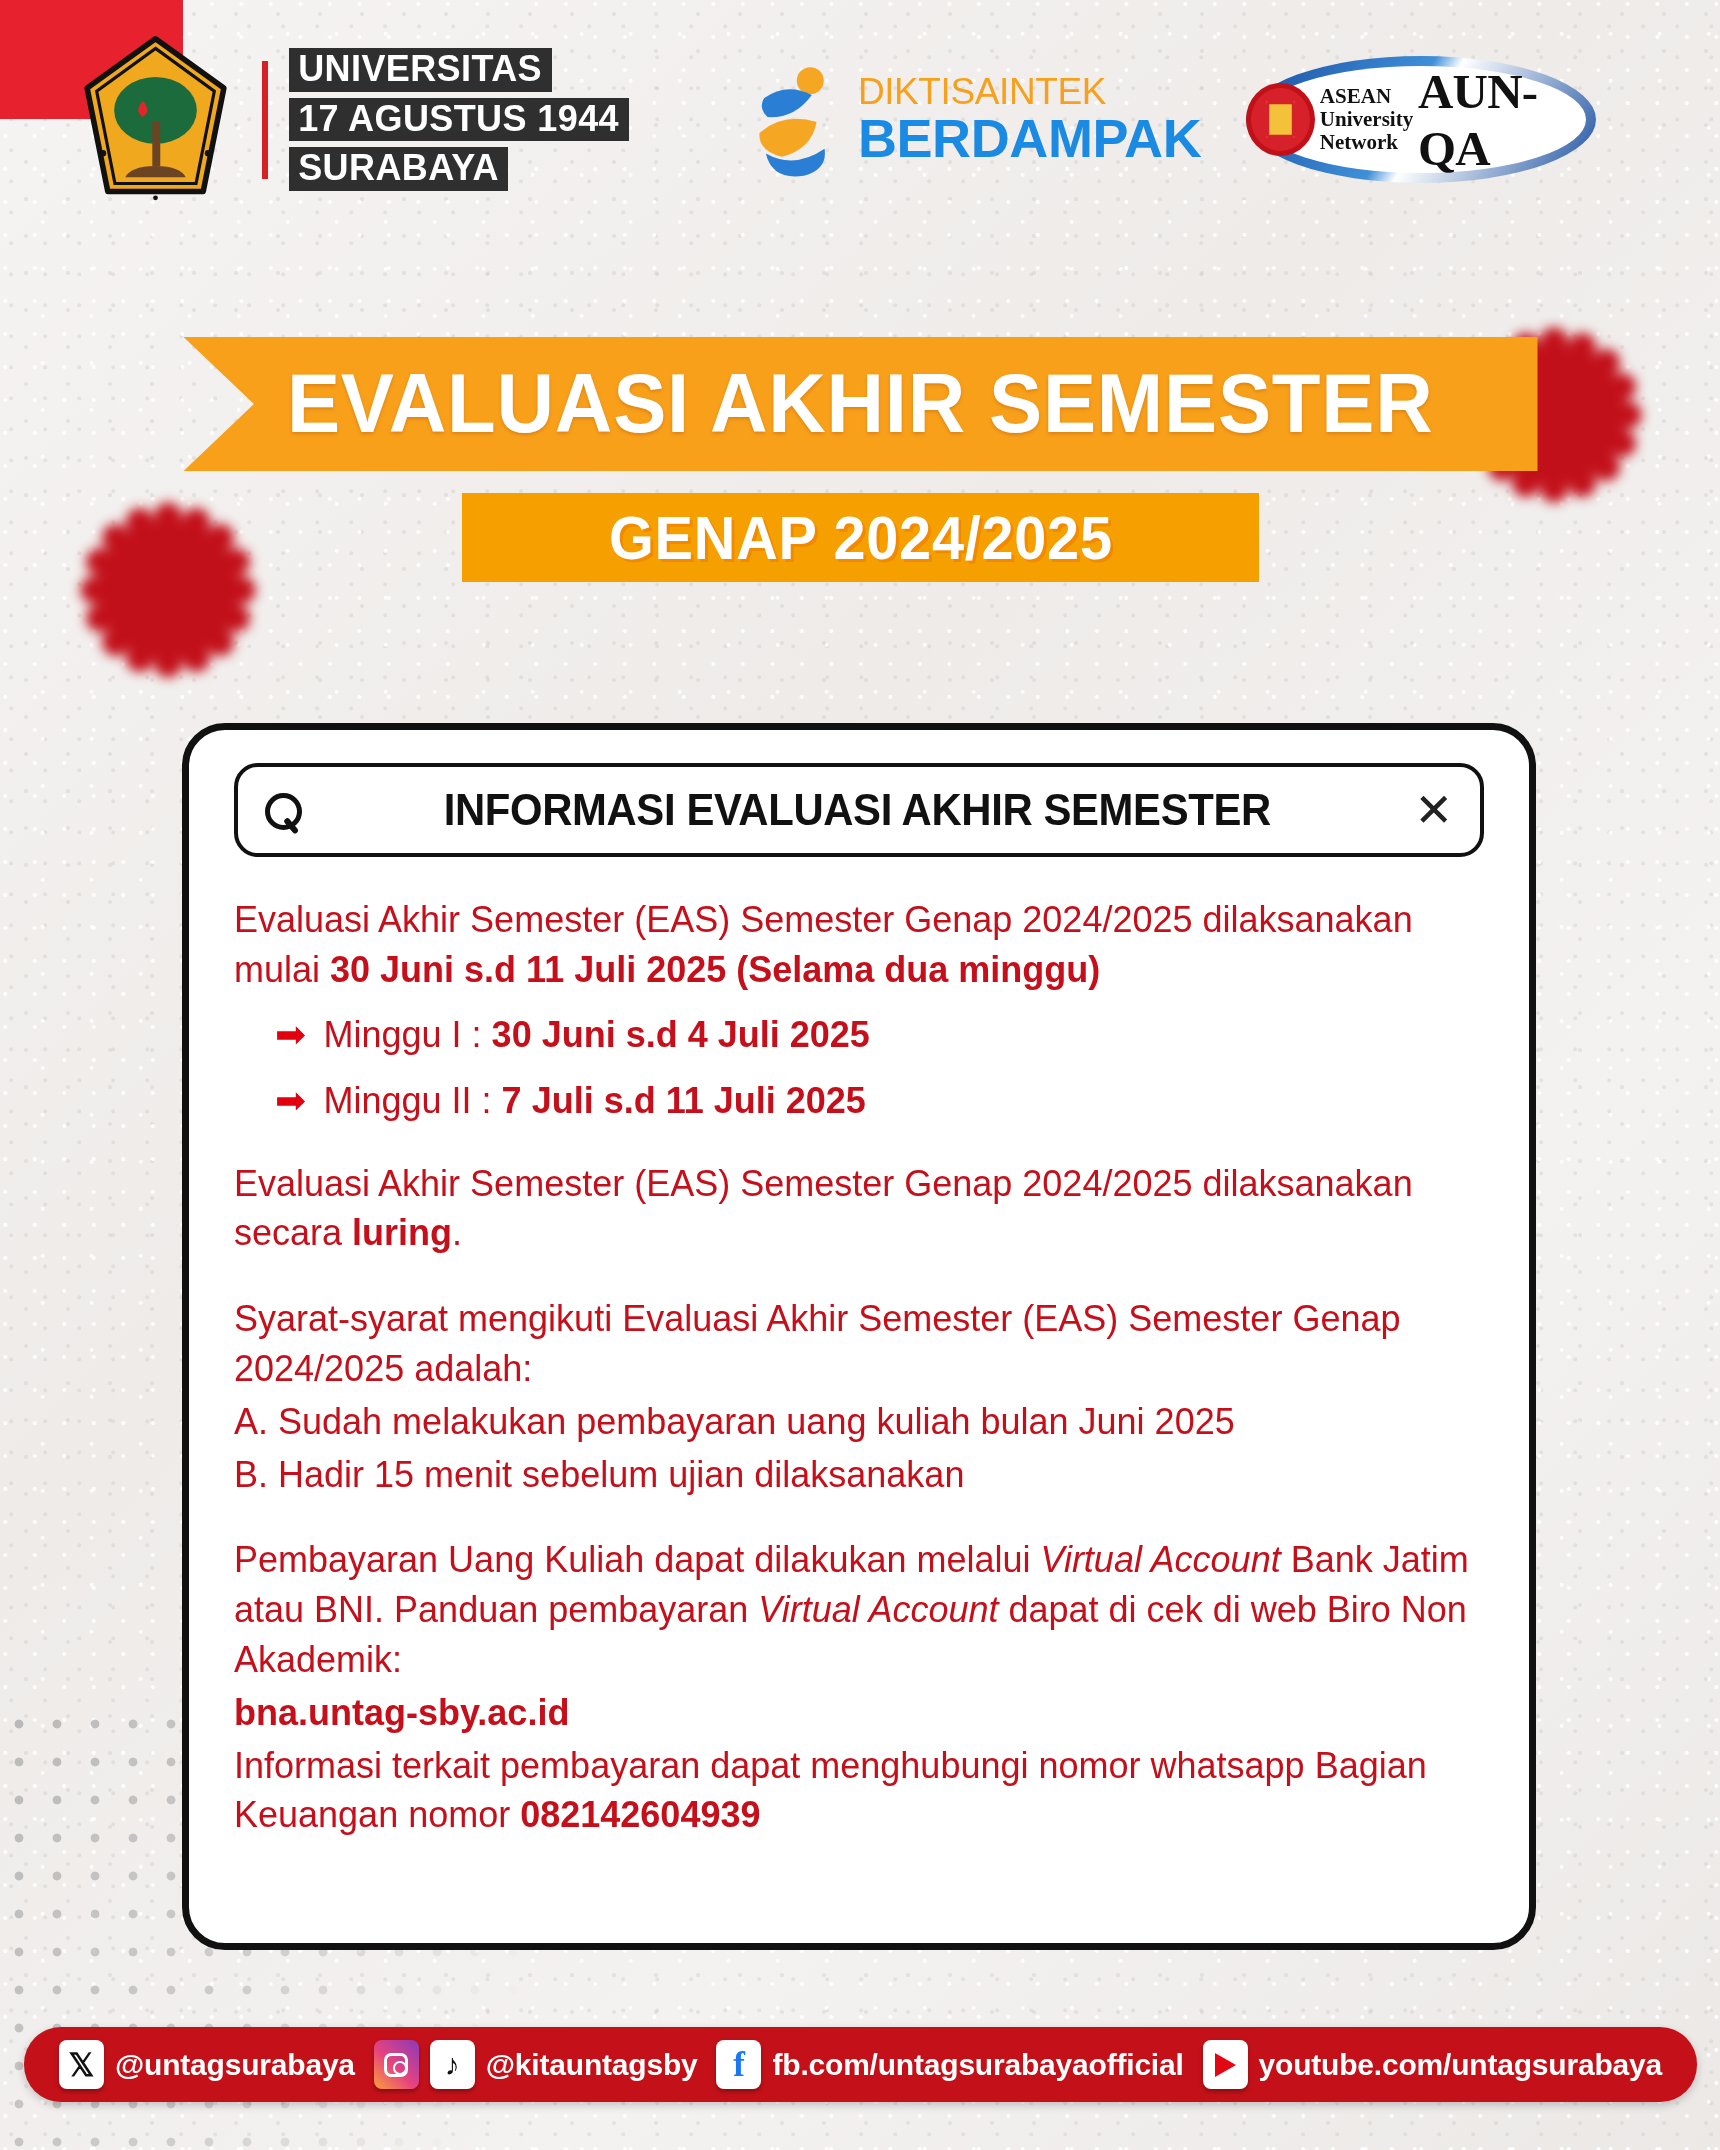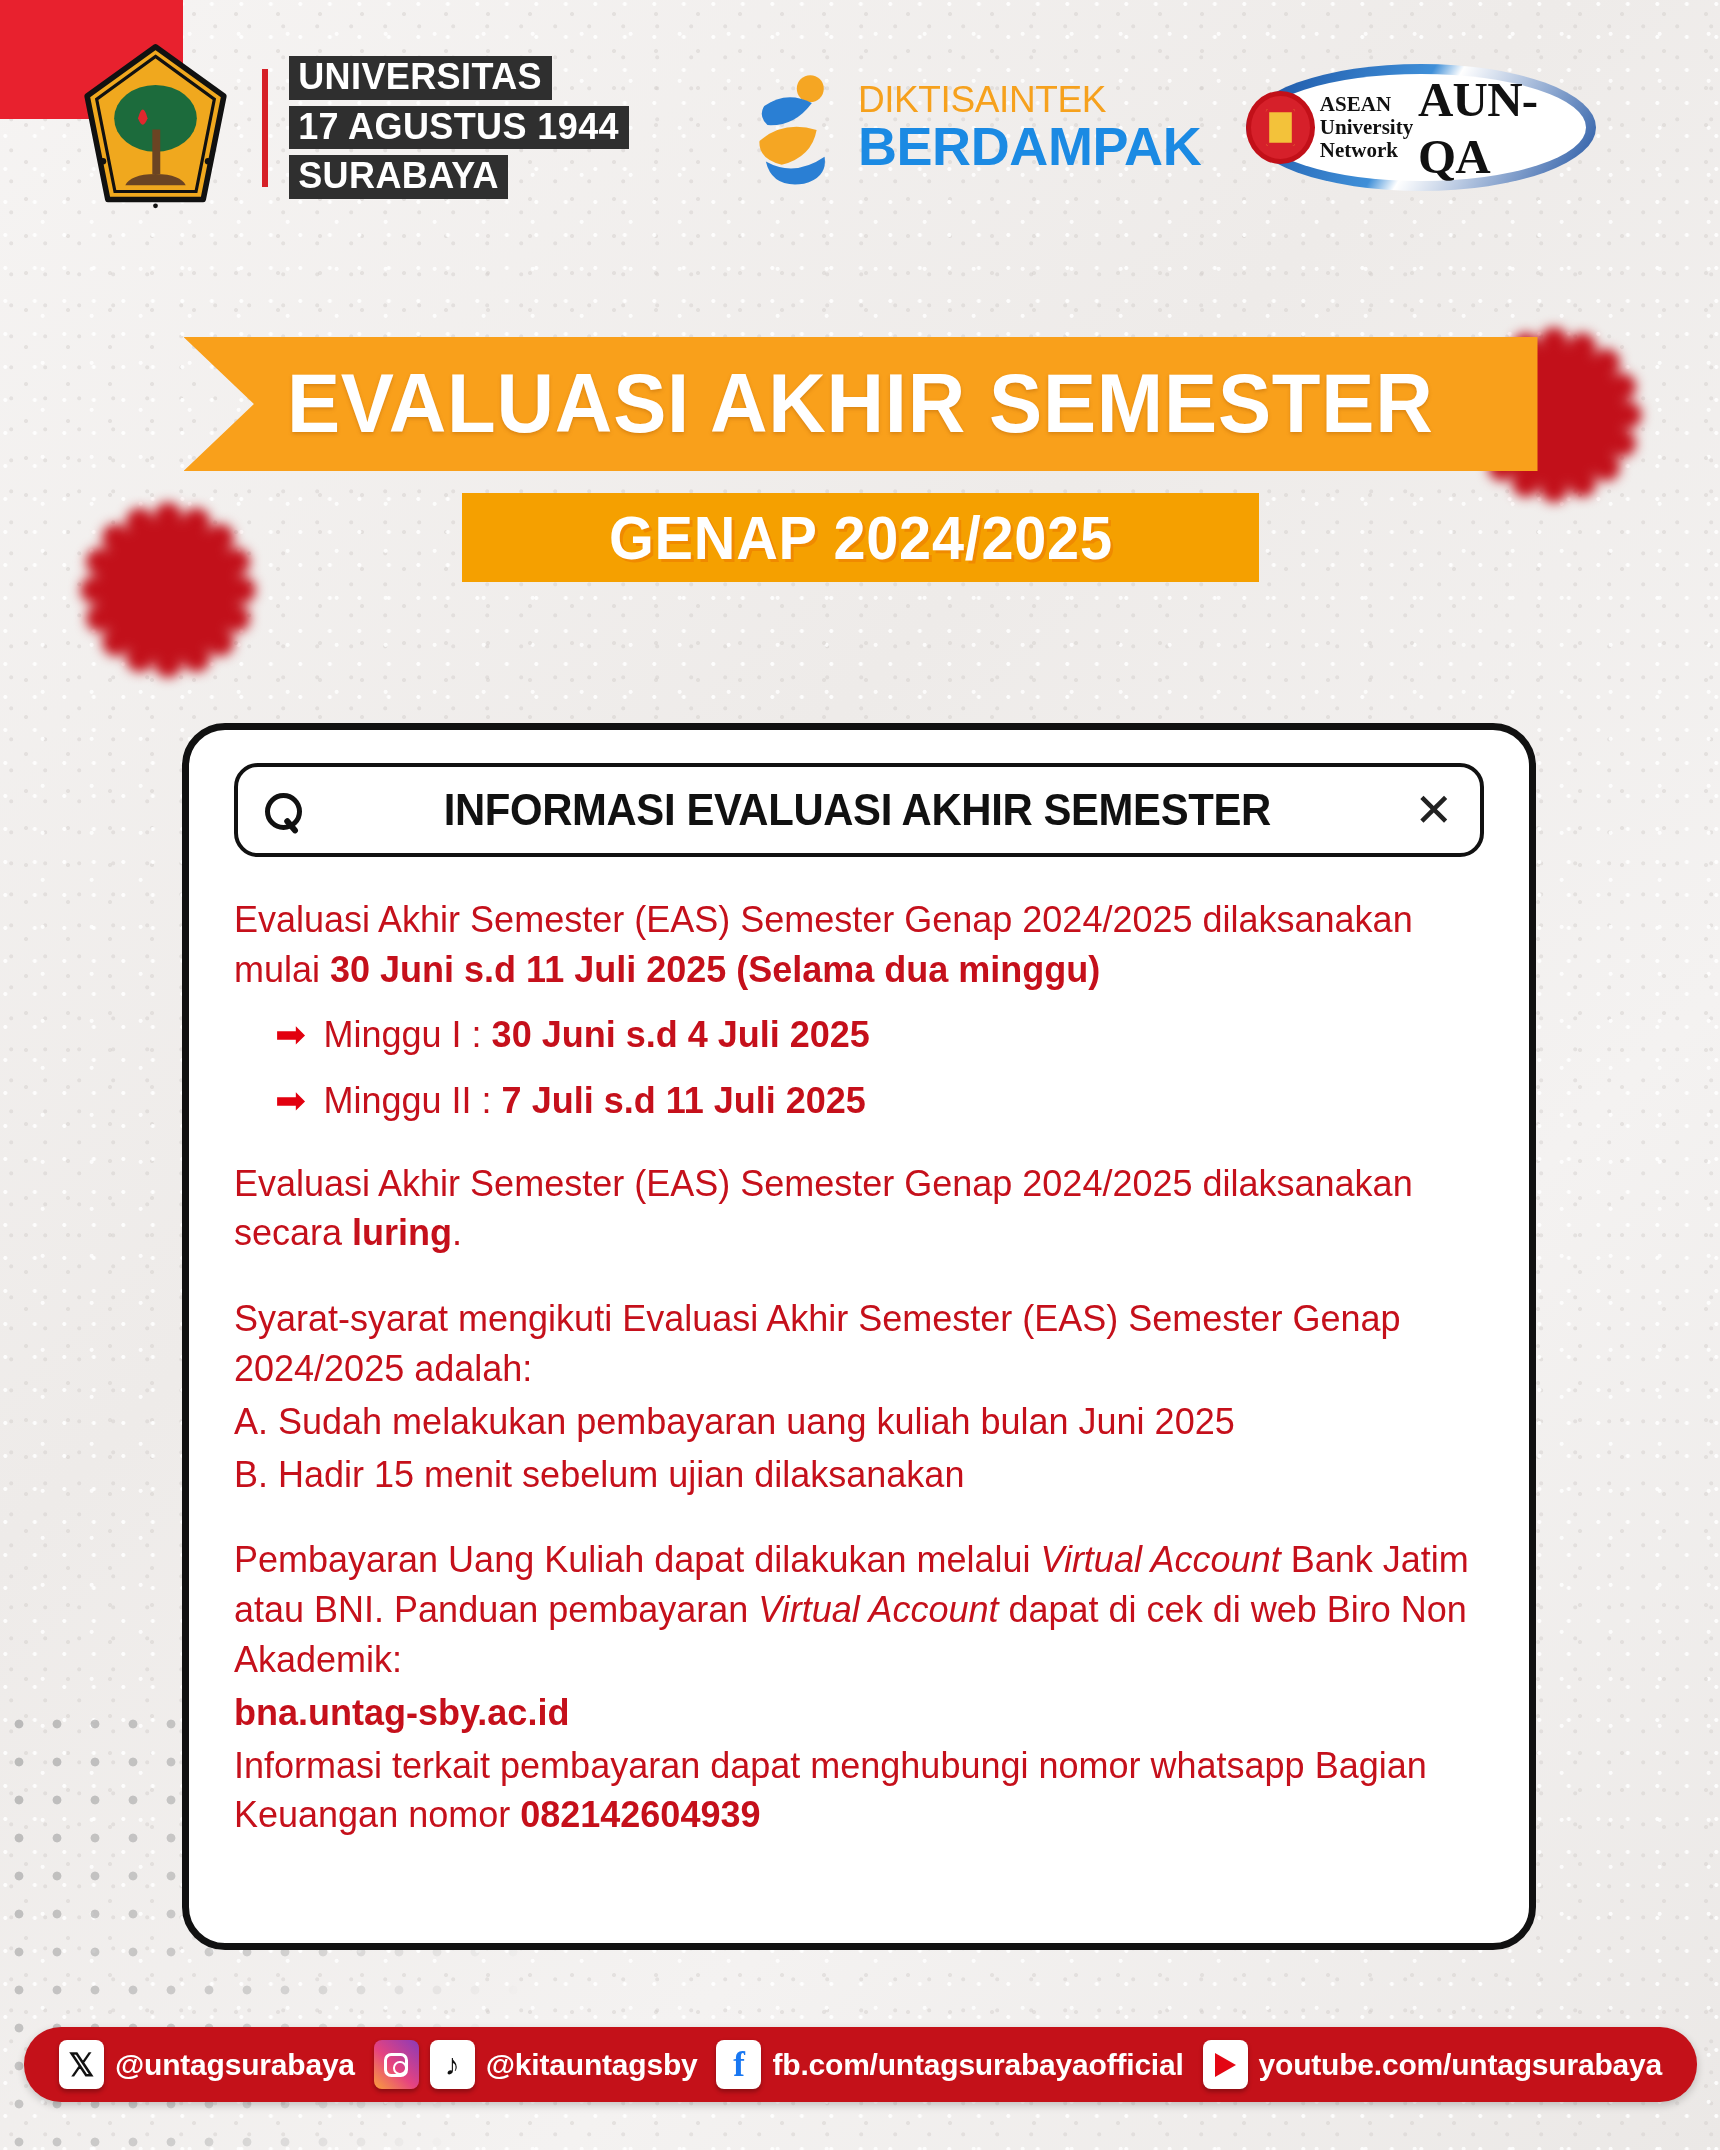--- a/index.html
+++ b/index.html
@@ -37,21 +37,21 @@
     width:717px; height:446px;
     background-image:radial-gradient(circle, #a9a9a9 4px, transparent 4.8px);
     background-size:38px 38px;
     -webkit-mask-image:linear-gradient(115deg, rgba(0,0,0,.9) 0%, rgba(0,0,0,.55) 42%, rgba(0,0,0,0) 72%);
     mask-image:linear-gradient(115deg, rgba(0,0,0,.9) 0%, rgba(0,0,0,.55) 42%, rgba(0,0,0,0) 72%);
     opacity:.85;
   }
 
   
   .header{
-    position:absolute; left:0; top:8px; width:1721px; height:239px;
+    position:absolute; left:0; top:0; width:1721px; height:239px;
     display:flex; align-items:center;
   }
   .logo-untag{ margin-left:76px; width:159px; height:171px; position:relative; }
   .divider-bar{ width:5.6px; height:118px; background:#d62027; margin-left:27px; }
   .untag-words{ margin-left:21px; display:flex; flex-direction:column; gap:5.6px; }
   .untag-words span{
     background:#2f2f2f; color:#fff; font-weight:bold; font-size:36px;
     letter-spacing:0.4px; padding:3.2px 9.6px 4.8px; line-height:1;
     align-self:flex-start; font-stretch:condensed;
   }

